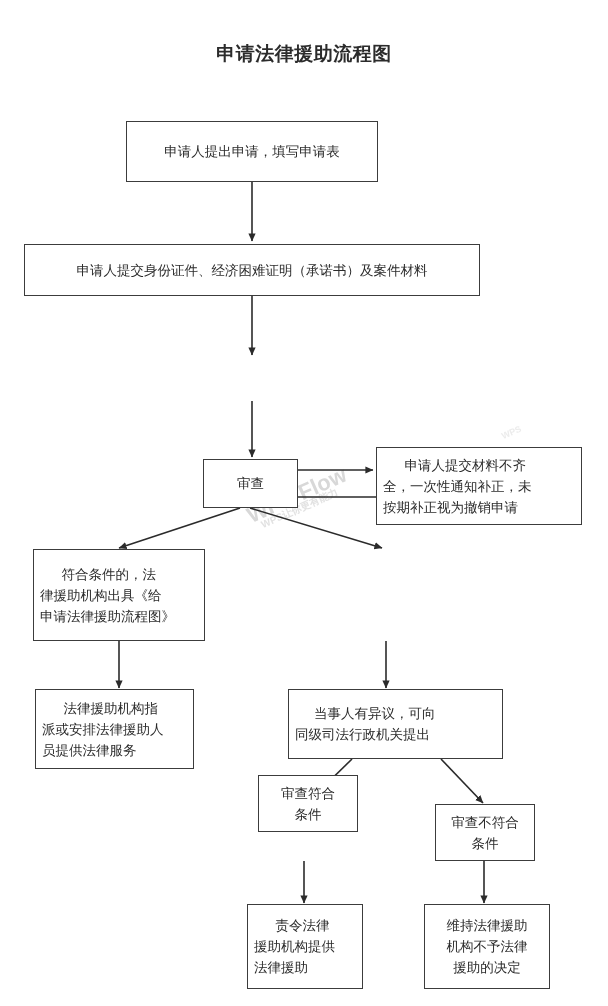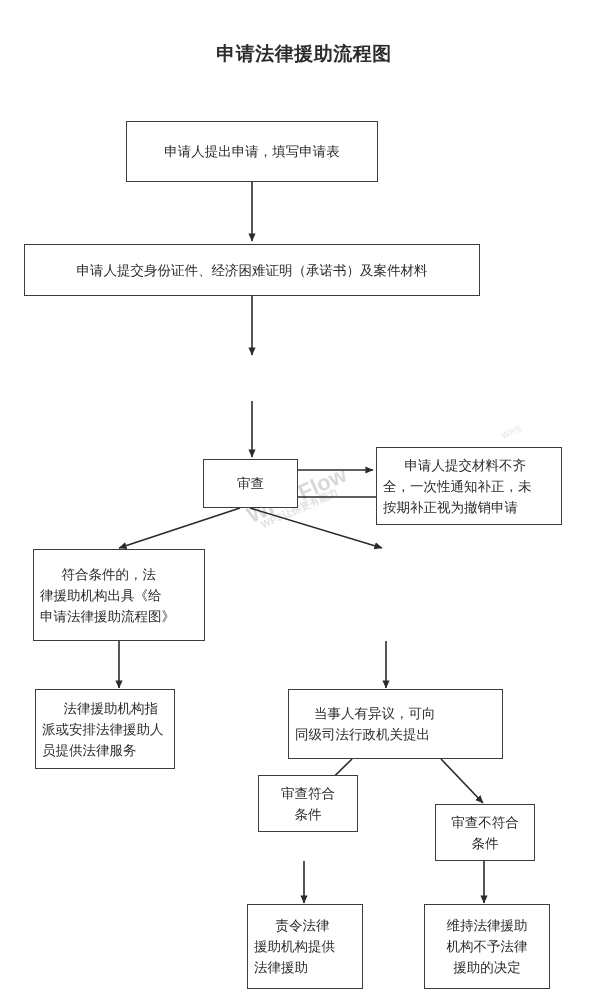--- a/index.html
+++ b/index.html
@@ -119,34 +119,34 @@
 
   <div class="node" style="left:24px; top:244px; width:456px; height:52px;">
     <span>申请人提交身份证件、经济困难证明（承诺书）及案件材料</span>
   </div>
 
 
   <div class="node" style="left:203px; top:459px; width:95px; height:49px;">
     <span>审查</span>
   </div>
 
-  <div class="node indent" style="left:376px; top:447px; width:186px; height:78px;">
+  <div class="node indent" style="left:376px; top:447px; width:206px; height:78px;">
     <span>申请人提交材料不齐
 全，一次性通知补正，未
 按期补正视为撤销申请</span>
   </div>
 
   <div class="node indent" style="left:33px; top:549px; width:172px; height:92px;">
     <span>符合条件的，法
 律援助机构出具《给
 申请法律援助流程图》</span>
   </div>
 
 
-  <div class="node indent" style="left:35px; top:689px; width:140px; height:80px;">
+  <div class="node indent" style="left:35px; top:689px; width:159px; height:80px;">
     <span>法律援助机构指
 派或安排法律援助人
 员提供法律服务</span>
   </div>
 
   <div class="node indent-center" style="left:288px; top:689px; width:215px; height:70px;">
     <span>当事人有异议，可向
 同级司法行政机关提出</span>
   </div>
 

